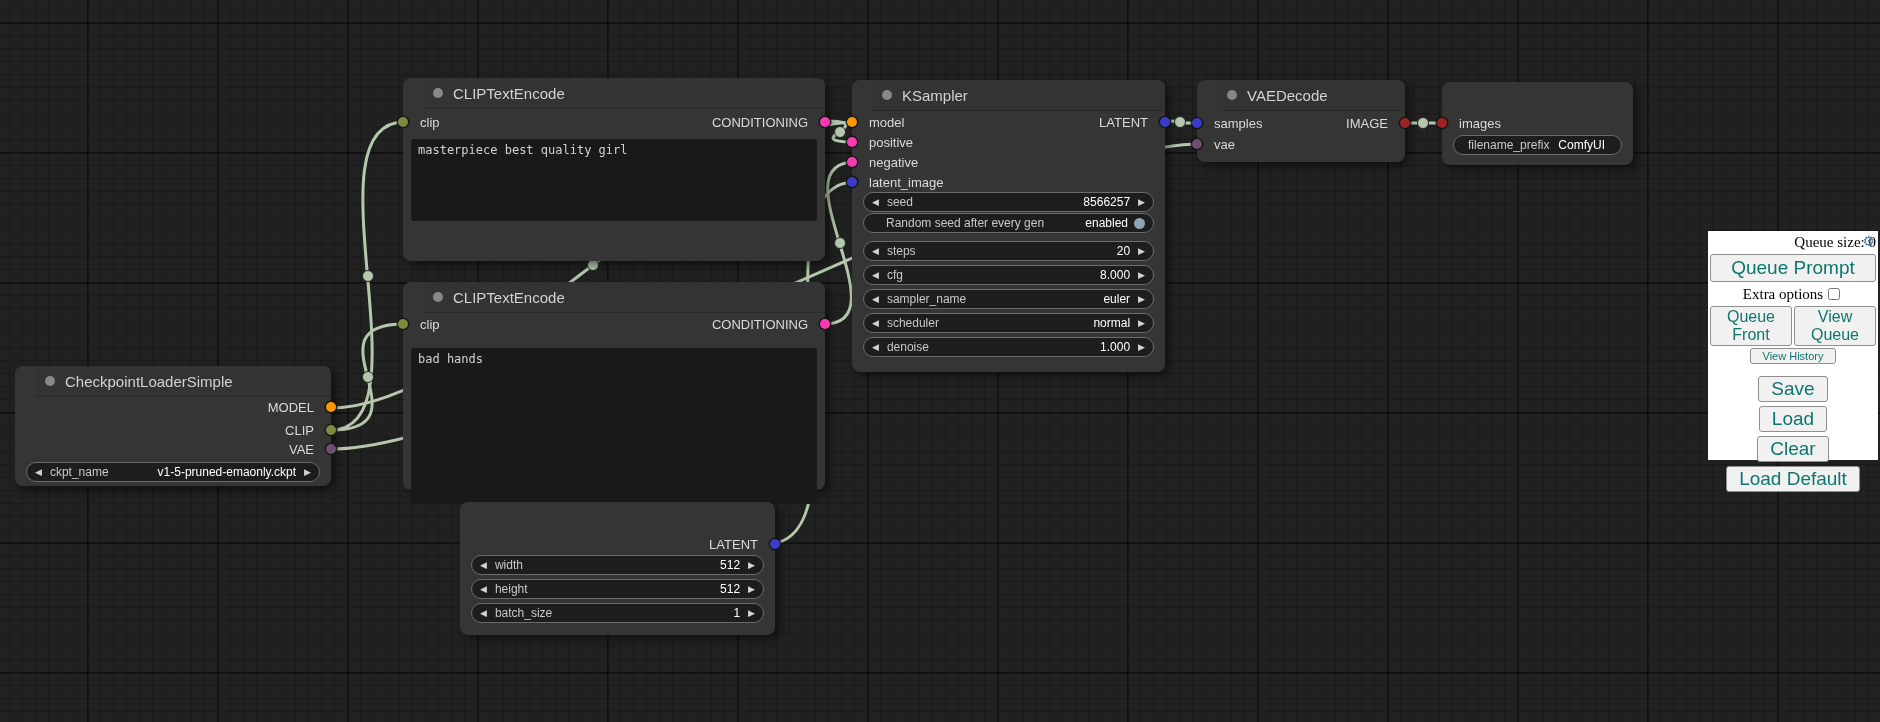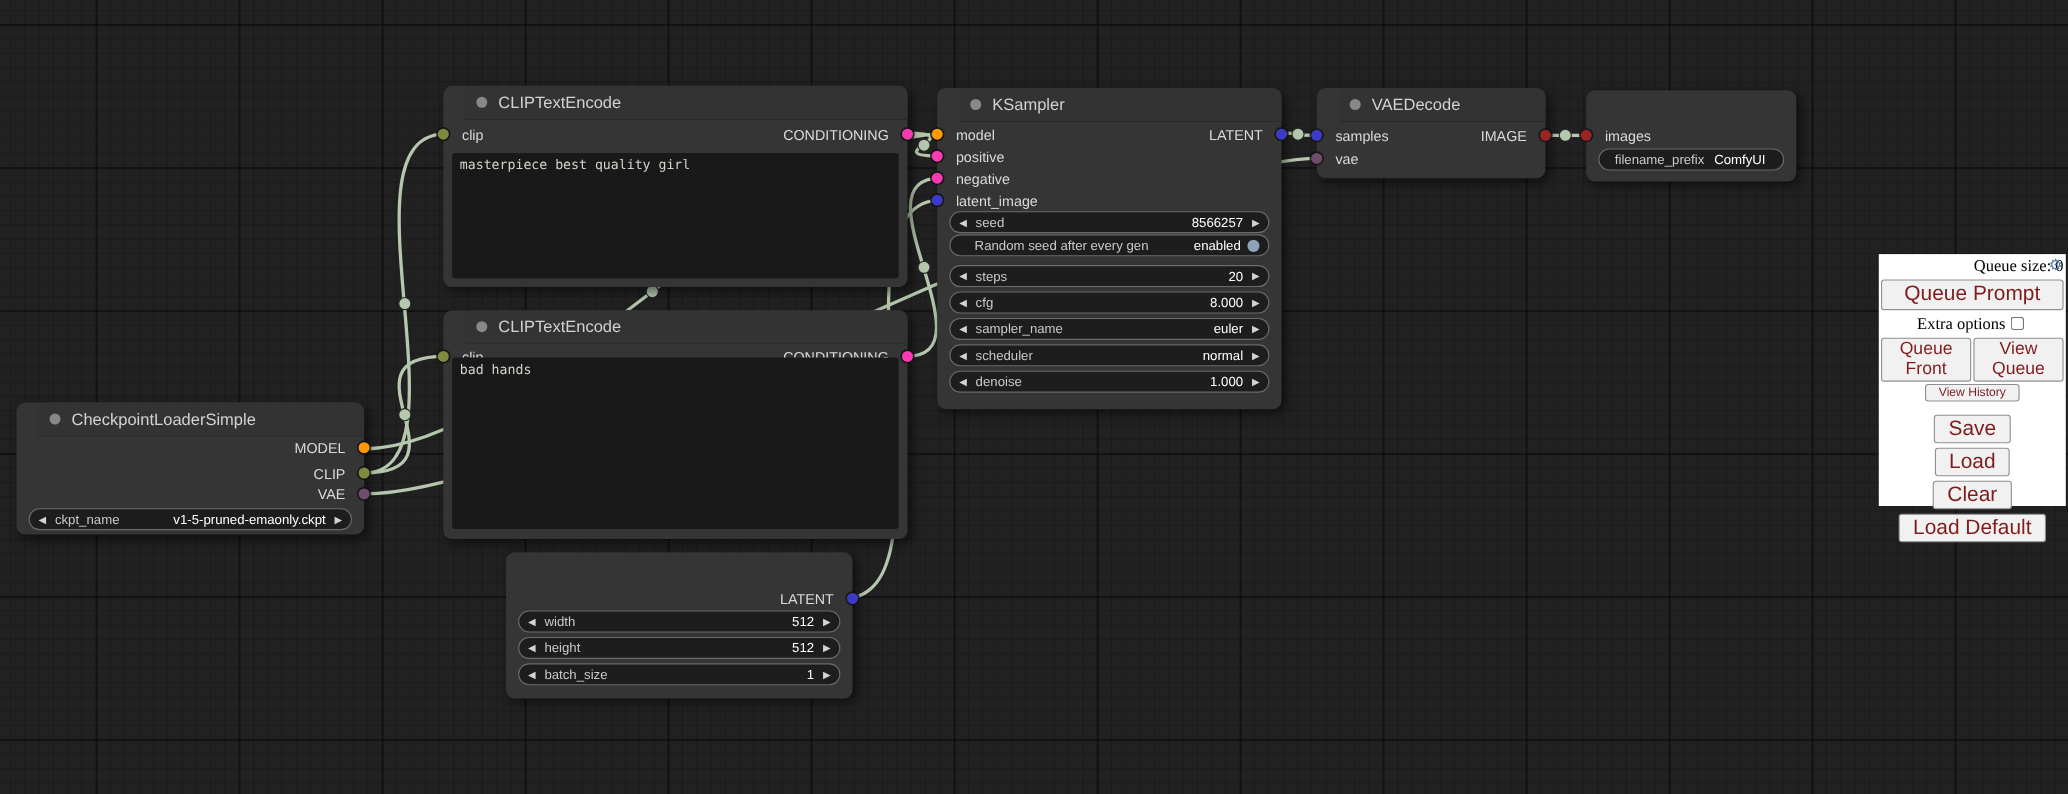--- a/index.html
+++ b/index.html
@@ -52,21 +52,21 @@
         padding:4px 7px;box-sizing:border-box;white-space:pre-wrap;}
 
   
   #menu{position:absolute;z-index:2;left:1708px;top:231px;width:170px;height:229px;
         background:#ffffff;color:#000;padding:2px;box-sizing:border-box;
         font-family:"Liberation Serif",serif;}
   #menu .qsize{text-align:right;font-size:15px;margin-top:1px;}
   #menu .gear{position:absolute;top:2px;right:3px;font-size:14px;color:#4e7fae;cursor:pointer;
         font-family:"DejaVu Sans",sans-serif;}
   .btn{font-family:"Liberation Sans",sans-serif;background:#f1f1f1;border:1px solid #8f8f8f;
-        border-radius:3px;color:#7f1d1d;box-sizing:border-box;}
+        border-radius:3px;color:#0f766e;box-sizing:border-box;}
   .btn-big{display:block;width:100%;font-size:19px;padding:2px 0;margin:3px 0 2px 0;}
   .extra{text-align:center;font-size:15px;margin:3px 0;}
   .extra input{width:12px;height:12px;vertical-align:-1px;margin-left:5px;}
   .btn-row{display:flex;gap:2px;margin:2px 0;}
   .btn-small{flex:1;font-size:16px;padding:1px 0;}
   .btn-hist{display:block;margin:2px auto;width:86px;font-size:11px;padding:1px 0;}
   .btn-mid{display:block;margin:4px auto 0 auto;font-size:19px;padding:1px 12px;}
 </style>
 </head>
 <body>
@@ -123,35 +123,35 @@
     <div class="node-title">
       <span class="collapse-dot"></span>
       <span>CLIPTextEncode</span>
     </div>
     <div class="slot-row" style="top:34px">
       <span class="slot-dot in-dot dot-clip"></span>
       <span class="in-label">clip</span>
       <span class="out-label">CONDITIONING</span>
       <span class="slot-dot out-dot dot-cond"></span>
     </div>
-    <div class="node-text" style="top:61px;height:114px">masterpiece best quality girl</div>
+    <div class="node-text" style="top:61px;height:82px">masterpiece best quality girl</div>
   </div>
 
   <div class="node" style="left:403px;top:282px;width:422px;height:208px">
     <div class="node-title">
       <span class="collapse-dot"></span>
       <span>CLIPTextEncode</span>
     </div>
     <div class="slot-row" style="top:32px">
       <span class="slot-dot in-dot dot-clip"></span>
       <span class="in-label">clip</span>
       <span class="out-label">CONDITIONING</span>
       <span class="slot-dot out-dot dot-cond"></span>
     </div>
-    <div class="node-text" style="top:43px;height:156px">bad hands</div>
+    <div class="node-text" style="top:66px;height:156px">bad hands</div>
   </div>
 
   <div class="node" style="left:852px;top:80px;width:313px;height:292px">
     <div class="node-title">
       <span class="collapse-dot"></span>
       <span>KSampler</span>
     </div>
     <div class="slot-row" style="top:32px">
       <span class="slot-dot in-dot dot-model"></span>
       <span class="in-label">model</span>

